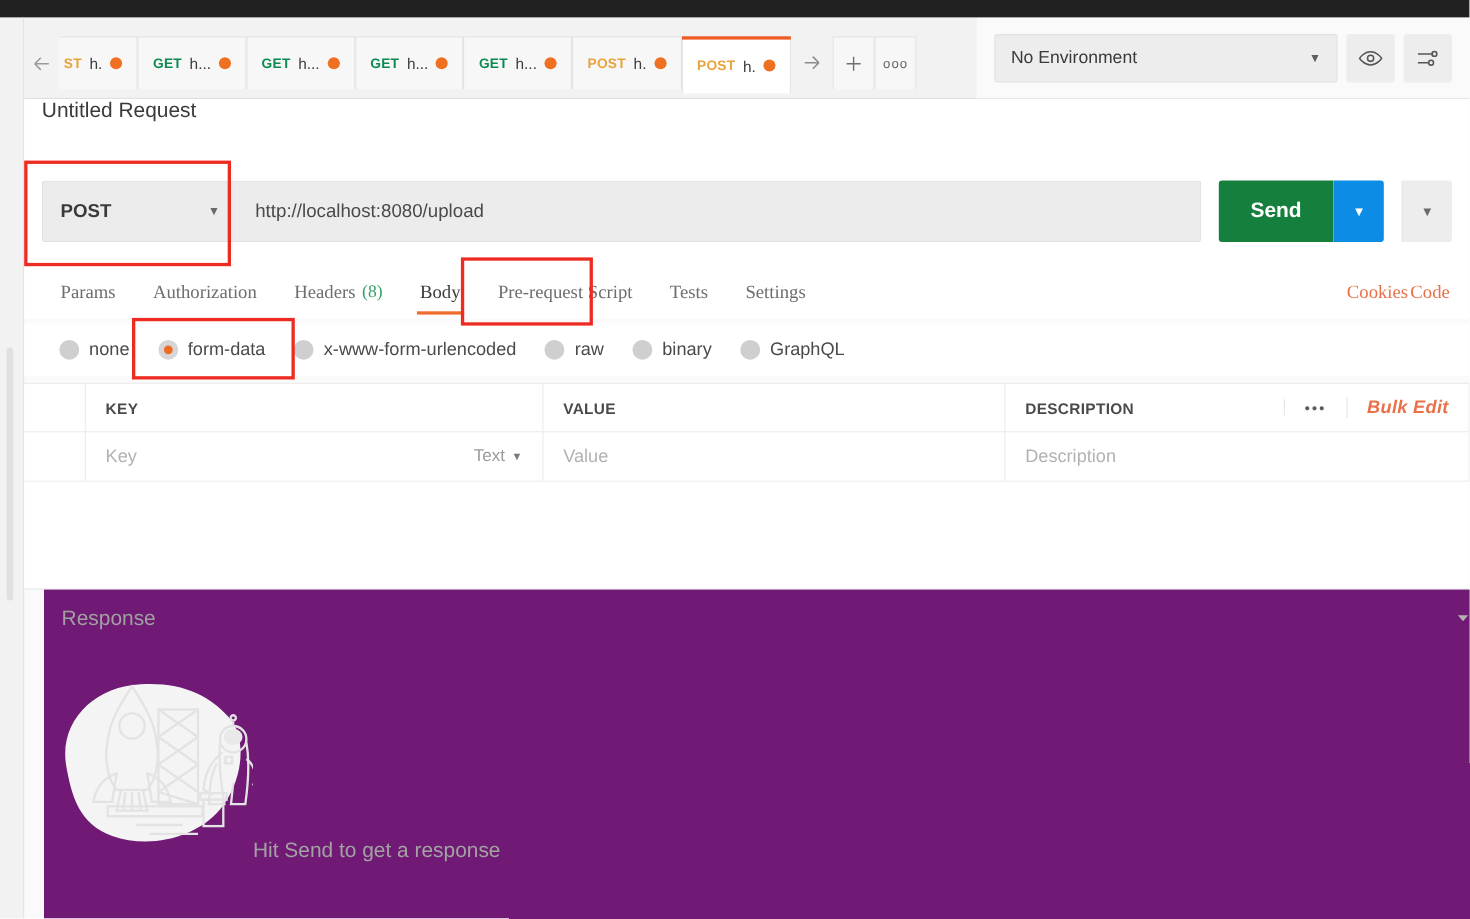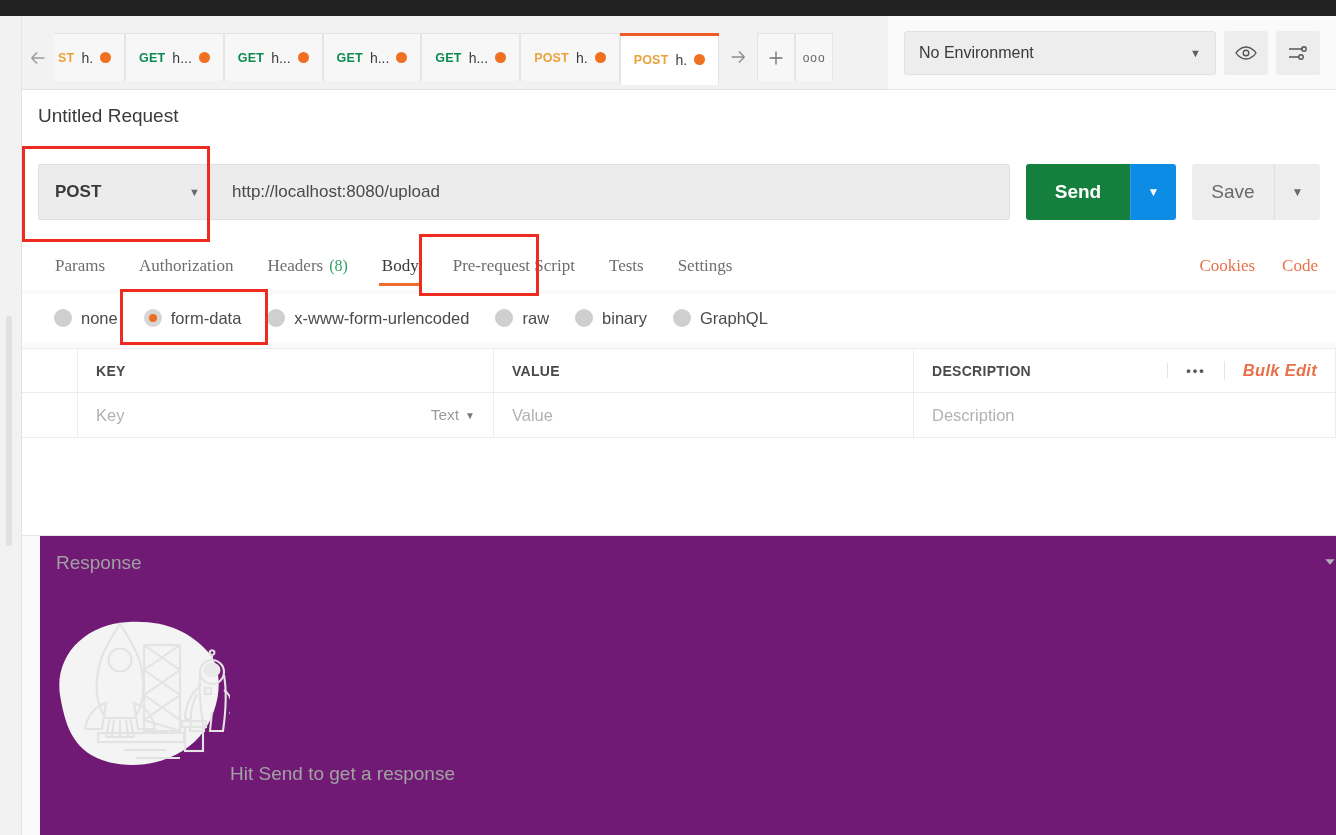--- a/index.html
+++ b/index.html
@@ -115,21 +115,21 @@
     background: #ededed; border-radius: 3px;
     display: flex; align-items: center; justify-content: center;
     color: #555; cursor: pointer;
   }
 
   
   .req-header {
     position: absolute; left: 22px; top: 90px;
     width: 1314px; height: 52px;
     background: #ffffff;
-    display: flex; align-items: center;
+    display: flex; align-items: flex-start;
   }
   .req-title {
     margin-left: 16px;
     font-size: 19px; color: #3a3a3a;
   }
   .req-header-right {
     margin-left: auto; display: flex; align-items: center; gap: 4px;
     padding-right: 16px;
   }
   .build-label {
@@ -228,21 +228,21 @@
     font-size: 17px; color: #6e6e6e;
     cursor: pointer;
   }
   .subtab.active { color: #3a3a3a; }
   .subtab.active::after {
     content: "";
     position: absolute; left: 14px; right: 14px; bottom: 4px;
     height: 3px; background: #ef6c2f;
   }
   .subtab .count { color: #36a06a; font-size: 16px; }
-  .subtabs-right { margin-left: auto; display: flex; gap: 27px; padding-right: 2px; align-items: flex-end; }
+  .subtabs-right { margin-left: auto; display: flex; gap: 2px; padding-right: 2px; align-items: flex-end; }
   .link-orange {
     font-size: 17px; color: #e8714a; cursor: pointer;
   }
 
   
   .bodytypes {
     position: absolute; left: 22px; top: 294px;
     width: 1314px; height: 48px;
     background: #ffffff;
     display: flex; align-items: center;
@@ -458,21 +458,20 @@
       <span class="caret">▼</span>
     </div>
     <div class="url-input">
       <span>http://localhost:8080/upload</span>
     </div>
     <div class="send-group">
       <div class="btn-send">Send</div>
       <div class="btn-send-caret">▼</div>
     </div>
     <div class="save-group">
-      <div class="btn-save">Save</div>
       <div class="btn-save-caret">▼</div>
     </div>
   </div>
 
   <div class="subtabs">
     <div class="subtab">
       <span>Params</span>
     </div>
     <div class="subtab">
       <span>Authorization</span>

